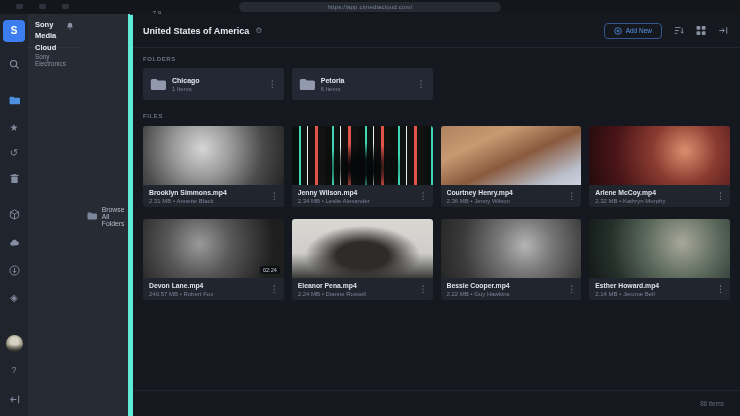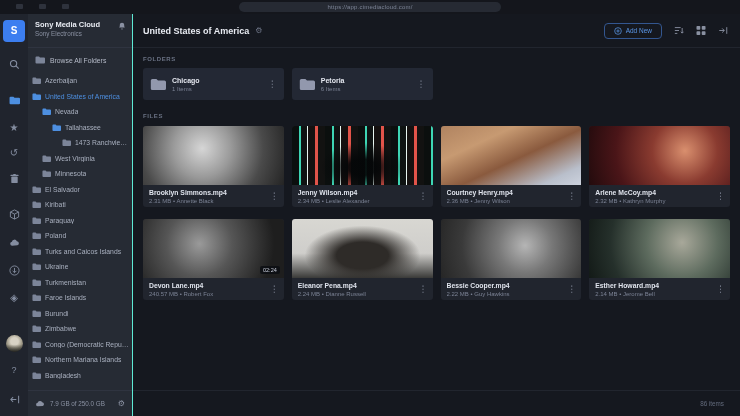--- a/index.html
+++ b/index.html
@@ -29,22 +29,22 @@
   .rail-btn svg { width:11px; height:11px; display:block; }
   .rail-btn.active { color:#4d8fe0; }
   .mt-lg { margin-top:14px; } .mt-md { margin-top:6px; } .mt-sm { margin-top:3px; }
   .rail-bottom { margin-top:auto; display:flex; flex-direction:column; align-items:center; gap:7px; }
   .avatar { width:17px; height:17px; border-radius:50%;
     background: linear-gradient(to bottom, rgba(0,0,0,0) 55%, rgba(30,30,26,.9) 100%),
       radial-gradient(circle at 50% 38%, #d8d2c4 0 28%, #b0aa98 48%, #6a675a 78%, #45433a 100%); }
   .help-glyph { font-size:9px; color:#848da0; }
 
   
-  .sidebar { width:105px; background:#262b34; border-right:1px solid #5eead4;
-    display:flex; flex-direction:column; flex-shrink:0; }
+  .sidebar { width:105px; background:#262b34; border-right:5px solid #5eead4;
+    display:flex; flex-direction:row; flex-shrink:0; }
   .sb-header { height:34px; border-bottom:1px solid #2f3440; padding:5px 6px 0 7px;
     display:flex; align-items:flex-start; justify-content:space-between; }
   .org-name { font-size:7.5px; font-weight:bold; color:#e8ebf2; line-height:1.5; }
   .org-sub { font-size:6.3px; color:#8a91a2; }
   .bell { color:#8a91a2; margin-top:3px; }
   .bell svg { width:8px; height:8px; display:block; }
   .browse-row { display:flex; align-items:center; gap:5px; padding:8px 6px 6px 7px; cursor:pointer; }
   .browse-row .ticon svg { width:10px; height:8px; }
   .browse-label { font-size:6.8px; color:#b6bcc9; }
   .tree { flex:1; overflow:hidden; padding-top:3px; }

